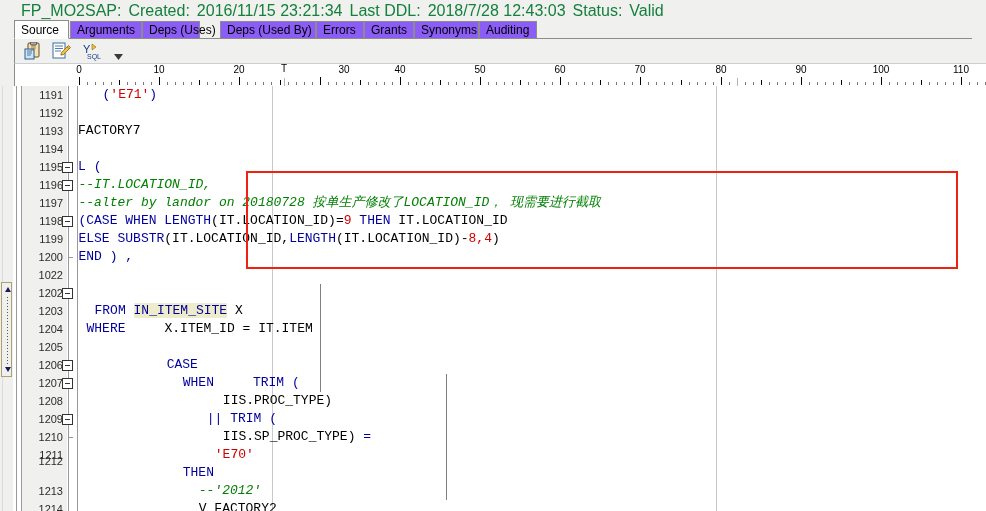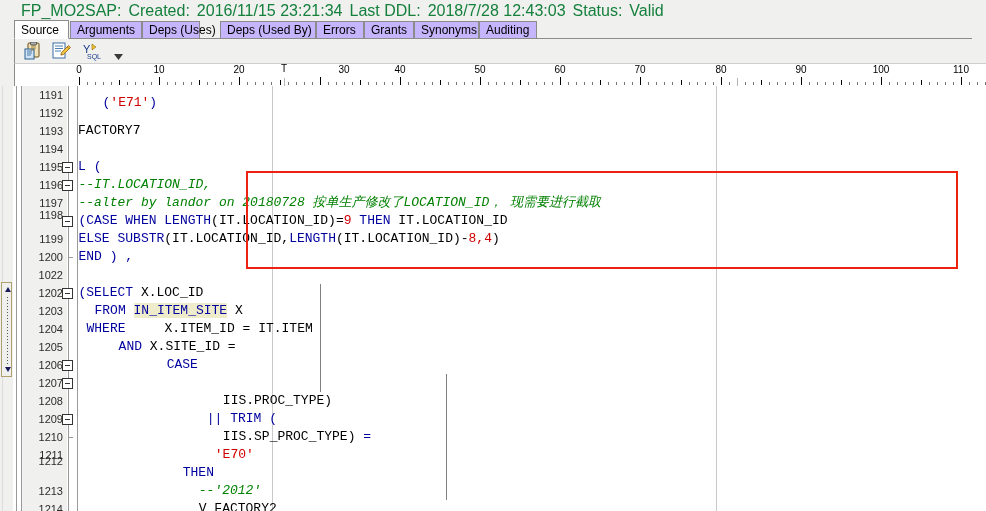--- a/index.html
+++ b/index.html
@@ -28,21 +28,21 @@
   .tabstrip{
     position:absolute;left:14px;top:20px;width:972px;height:19px;
   }
   .tabstrip .tabline{
     position:absolute;left:0;top:18px;width:958px;height:1px;background:#8c8c8c;
   }
   .tab{
     position:absolute;top:1px;height:17px;
     border:1px solid #8c8c8c;
     border-bottom:none;
-    background:#c4b5fd;
+    background:#8b5cf6;
     font-size:12px;
     line-height:17px;
     padding:0 6px;
     box-sizing:border-box;
     color:#000;
     white-space:nowrap;
     font-family:"Liberation Sans", sans-serif;
   }
   .tab.active{
     background:#ffffff;
@@ -377,21 +377,21 @@
     <div class="vsep" style="left:21px;"></div>
 
     <div class="gutter" id="gutter">
         <div class="lnum" style="top: 0px;">1191</div>
         <div class="lnum" style="top: 18px;">1192</div>
         <div class="lnum" style="top: 36px;">1193</div>
         <div class="lnum" style="top: 54px;">1194</div>
         <div class="lnum" style="top: 72px;">1195</div>
         <div class="lnum" style="top: 90px; margin-left: 30px;">1196</div>
         <div class="lnum" style="top: 108px;">1197</div>
-        <div class="lnum" style="top: 120px;">1198</div>
+        <div class="lnum" style="top: 126px;">1198</div>
         <div class="lnum" style="top: 144px;">1199</div>
         <div class="lnum" style="top: 162px;">1200</div>
         <div class="lnum" style="top: 180px;">1022</div>
         <div class="lnum" style="top: 198px;">1202</div>
         <div class="lnum" style="top: 216px;">1203</div>
         <div class="lnum" style="top: 234px;">1204</div>
         <div class="lnum" style="top: 252px;">1205</div>
         <div class="lnum" style="top: 270px; text-align: right;">1206</div>
         <div class="lnum" style="top: 288px;">1207</div>
         <div class="lnum" style="top: 306px;">1208</div>
@@ -414,34 +414,33 @@
         <div class="foldbox" style="top: 328px;"></div>
         <div class="foldtick" style="top: 171px;"></div>
         <div class="foldtick" style="top: 351px;"></div>
       </div>
 
     <div class="vsep" style="left:77px;"></div>
 
     <div class="codearea" id="codearea">
       <div class="guide" style="left:194px;"></div>
       <div class="guide" style="left:638px;"></div>
-    <div class="cline" style="top: 8px; left: 24.54px;"><span class="kw">(</span><span class="str">'E71'</span><span class="kw">)</span></div>
+    <div class="cline" style="top: 0px; left: 24.54px;"><span class="kw">(</span><span class="str">'E71'</span><span class="kw">)</span></div>
         <div class="cline" style="top: 36px; left: -15.56px;"><span class="id">V_FACTORY7</span></div>
         <div class="cline" style="top: 72px; left: -15.56px;"><span class="kw">NVL (</span></div>
         <div class="cline" style="top: 90px; left: 0.48px;"><span class="cmt">--IT.LOCATION_ID,</span></div>
         <div class="cline" style="top: 108px; left: 0.48px;"><span class="cmt">--alter by landor on 20180728 按单生产修改了LOCATION_ID， 现需要进行截取</span></div>
         <div class="cline" style="top: 126px; left: 0.48px;"><span class="kw">(CASE WHEN LENGTH</span><span class="id">(IT.LOCATION_ID)=</span><span class="num">9</span><span class="kw"> THEN </span><span class="id">IT.LOCATION_ID</span></div>
         <div class="cline" style="top: 144px; left: 0.48px;"><span class="kw">ELSE SUBSTR</span><span class="id">(IT.LOCATION_ID,</span><span class="kw">LENGTH</span><span class="id">(IT.LOCATION_ID)-</span><span class="num">8,4</span><span class="id">)</span></div>
         <div class="cline" style="top: 162px; left: 0.48px;"><span class="kw">END ) ,</span></div>
         <div class="cline" style="top: 180px; left: -192px;"></div>
-        <div class="cline" style="top: 198px; left: 0.48px;"><span class="kw">(SELECT </span><span class="id">X.LOC_ID</span></div>
         <div class="cline" style="top: 216px; left: 16.52px;"><span class="kw">FROM </span><span class="hl">IN_ITEM_SITE</span><span class="id"> X</span></div>
         <div class="cline" style="top: 234px; left: 8.5px;"><span class="kw">WHERE     </span><span class="id">X.ITEM_ID = IT.ITEM</span></div>
-        <div class="cline" style="top: 252px; left: 40.58px;"><span class="kw">AND </span><span class="id">X.SITE_ID =</span></div>
         <div class="cline" style="top: 270px; left: 88.7px;"><span class="kw">CASE</span></div>
+        <div class="cline" style="top: 288px; left: 104.74px;"><span class="kw">WHEN     TRIM (</span></div>
         <div class="cline" style="top: 306px; left: 144.84px;"><span class="id">IIS.PROC_TYPE)</span></div>
         <div class="cline" style="top: 324px; left: 128.8px;"><span class="kw">|| TRIM (</span></div>
         <div class="cline" style="top: 342px; left: 144.84px;"><span class="id">IIS.SP_PROC_TYPE)</span><span class="kw"> =</span></div>
         <div class="cline" style="top: 360px; left: 136.82px;"><span class="str">'E70'</span></div>
         <div class="cline" style="top: 378px; left: 104.74px;"><span class="kw">THEN</span></div>
         <div class="cline" style="top: 396px; left: 120.78px;"><span class="cmt">--'2012'</span></div>
         <div class="cline" style="top: 414px; left: 120.78px;"><span class="id">V_FACTORY2</span></div>
         <div class="blockbar" style="left: 242px; top: 198px; height: 108px;"></div>
         <div class="blockbar" style="left: 368px; top: 288px; height: 126px;"></div>
         <div class="redbox" style="border-color: rgb(238, 34, 17); left: 168px; top: 85px; width: 712px; height: 98px;"></div>

